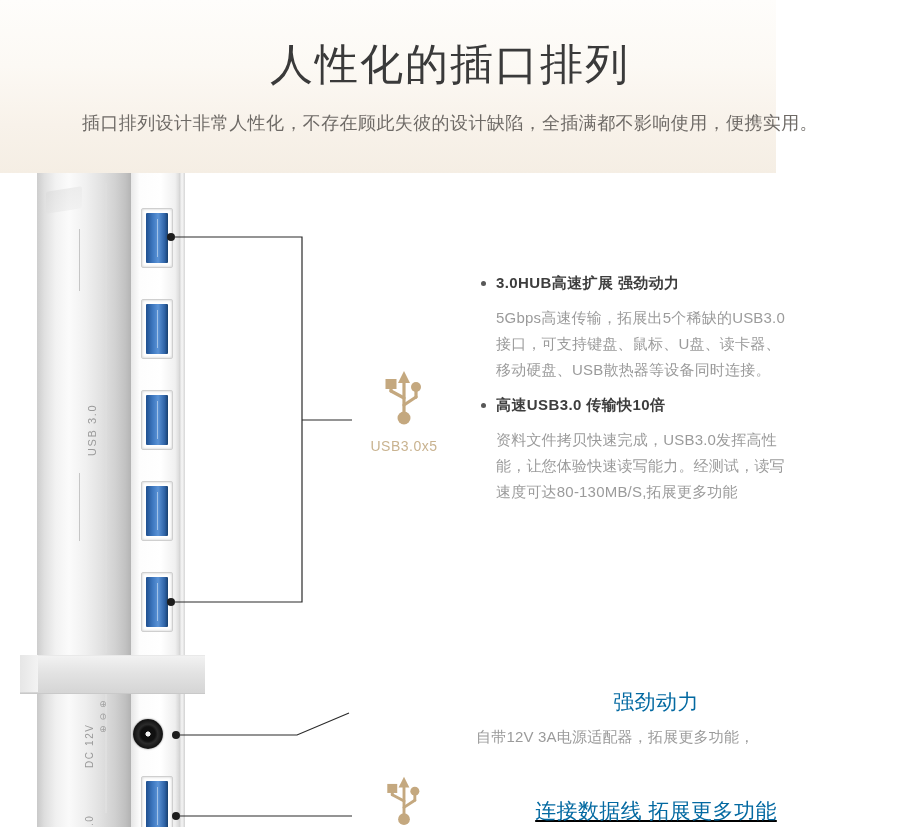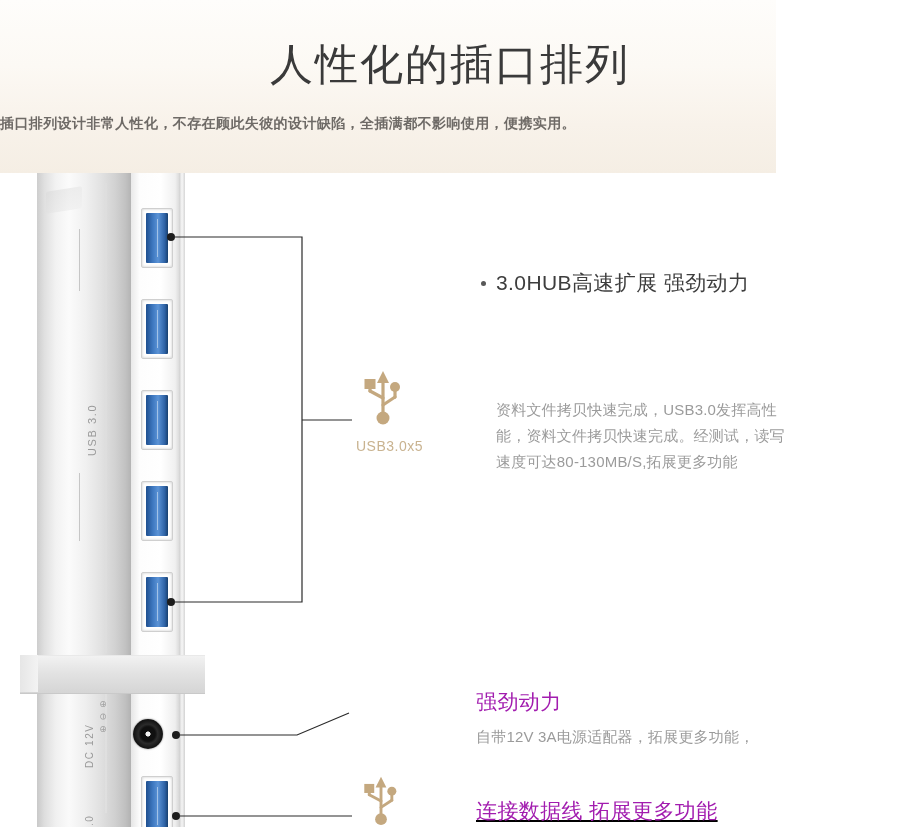--- a/index.html
+++ b/index.html
@@ -22,22 +22,23 @@
     text-align:center;
     font-size:43px;
     font-weight:300;
     letter-spacing:2px;
     color:#3a3a3a;
     line-height:56px;
     white-space:nowrap;
   }
   .header-sub{
     position:absolute;left:0;top:110px;width:900px;
-    font-size:14px;
-    font-weight:700;
+    text-align:center;
+    font-size:18px;
+    font-weight:400;
     letter-spacing:0.4px;
     color:#6e6a66;
     line-height:26px;
     white-space:nowrap;
   }
 
   
   .device-stage{
     position:absolute;left:0;top:173px;width:340px;height:654px;
     background:#ffffff;overflow:hidden;
@@ -135,44 +136,44 @@
   .dc-jack{
     position:absolute;left:133px;top:546px;width:30px;height:30px;border-radius:50%;
     background:radial-gradient(circle at 50% 50%, #f4f4f4 0%,#f4f4f4 11%, #101010 13%,#101010 34%, #2b2b2b 46%, #141414 66%, #3a3a3a 85%, #6e6e6e 100%);
     box-shadow:0 0 2px rgba(0,0,0,.5);
   }
 
   
   .leader-svg{position:absolute;left:0;top:0;width:900px;height:827px;pointer-events:none;}
 
   
-  .icon-block{position:absolute;width:96px;}
+  .icon-block{position:absolute;text-align:center;width:96px;}
   .icon-cap{
     font-size:14px;color:#c9b390;letter-spacing:.5px;margin-top:4px;
   }
 
   
   .feat{position:absolute;width:360px;}
   .feat-head{
     position:relative;
-    font-size:21px;color:#3d3d3d;font-weight:400;letter-spacing:.4px;
+    font-size:15px;color:#3d3d3d;font-weight:700;letter-spacing:.4px;
     line-height:30px;white-space:nowrap;
   }
   .bullet{
     position:absolute;left:-15px;top:13px;width:5px;height:5px;border-radius:50%;
     background:#585858;
   }
   .feat-body{
     margin-top:7px;
     font-size:15px;color:#9b9b9b;line-height:26px;letter-spacing:.2px;
   }
   .feat-body div{white-space:nowrap;}
   .plain-head{
-    font-size:21px;color:#a21caf;font-weight:400;letter-spacing:.4px;
-    line-height:30px;white-space:nowrap;
+    font-size:21px;color:#0369a1;font-weight:400;letter-spacing:.4px;
+    line-height:30px;white-space:nowrap;text-align:center;
   }
 </style>
 </head>
 <body>
 
 <div id="page">
 
   <div class="header">
     <div class="header-title">人性化的插口排列</div>
     <div class="header-sub">插口排列设计非常人性化，不存在顾此失彼的设计缺陷，全插满都不影响使用，便携实用。</div>
@@ -267,26 +268,32 @@
       </g>
       <polygon points="27,3 33,15 21,15" fill="#c4a87f"></polygon>
       <circle cx="27" cy="50" r="6.5" fill="#c4a87f"></circle>
       <rect x="8.5" y="11" width="11" height="10" fill="#c4a87f"></rect>
       <circle cx="39" cy="19" r="5" fill="#c4a87f"></circle>
     </svg>
   </div>
 
   <div class="feat" style="left:496px;top:268px;">
     <div class="feat-head"><span class="bullet"></span>3.0HUB高速扩展 强劲动力</div>
+    <div class="feat-body">
+      <div>5Gbps高速传输，拓展出5个稀缺的USB3.0</div>
+      <div>接口，可支持键盘、鼠标、U盘、读卡器、</div>
+      <div>移动硬盘、USB散热器等设备同时连接。</div>
+    </div>
   </div>
 
   <div class="feat" style="left:496px;top:390px;">
+    <div class="feat-head"><span class="bullet"></span>高速USB3.0 传输快10倍</div>
     <div class="feat-body">
       <div>资料文件拷贝快速完成，USB3.0发挥高性</div>
-      <div>能，资料文件拷贝快速完成。经测试，读写</div>
+      <div>能，让您体验快速读写能力。经测试，读写</div>
       <div>速度可达80-130MB/S,拓展更多功能</div>
     </div>
   </div>
 
   <div class="feat" style="left:476px;top:687px;">
     <div class="plain-head">强劲动力</div>
     <div class="feat-body">
       <div>自带12V 3A电源适配器，拓展更多功能，</div>
     </div>
   </div>

